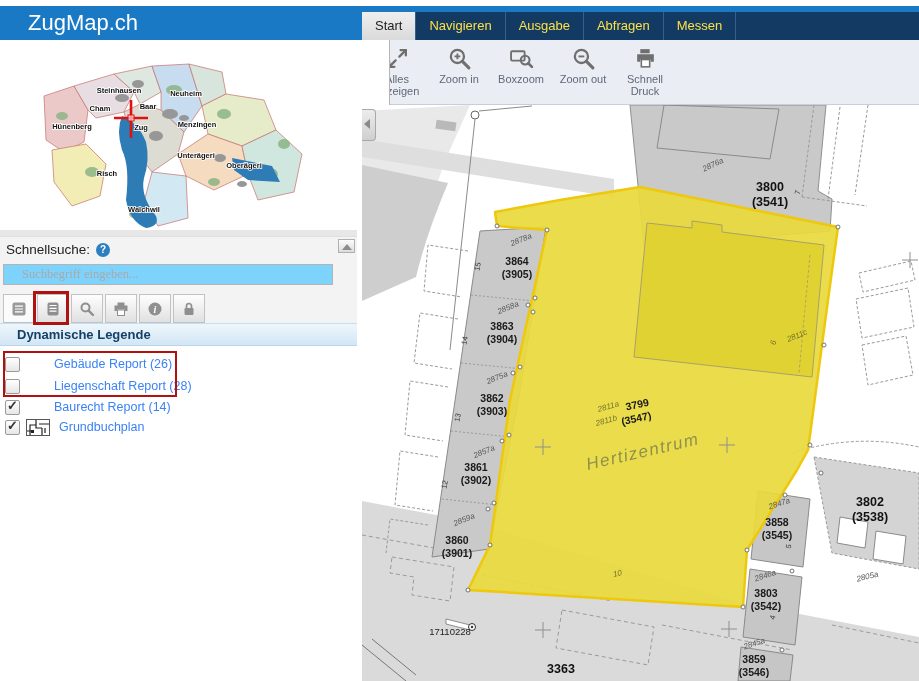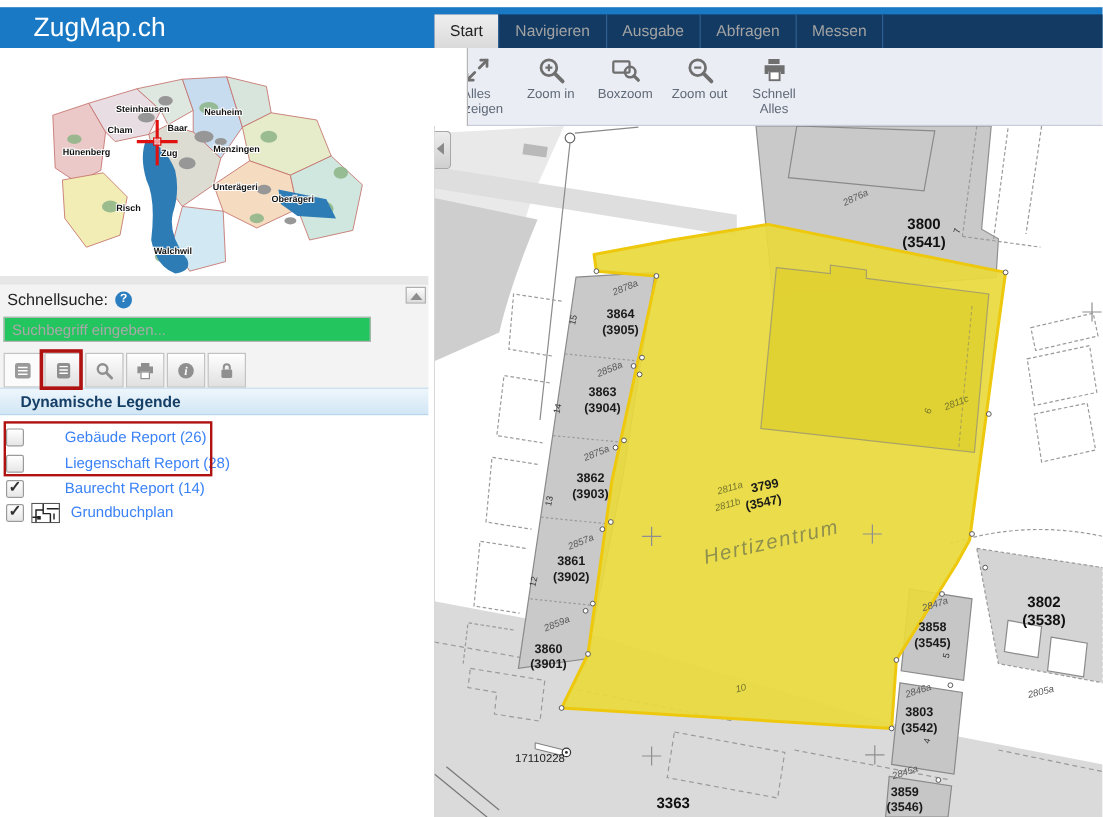--- a/index.html
+++ b/index.html
@@ -3,39 +3,39 @@
 <meta charset="utf-8">
 <style>
   html,body{margin:0;padding:0;background:#fff;}
   .app{position:relative;width:919px;height:681px;background:#fff;overflow:hidden;
        font-family:"Liberation Sans",sans-serif;-webkit-font-smoothing:antialiased;}
   
   .topbar{position:absolute;left:0;top:6px;width:919px;height:34px;background:#1a79c4;}
   .app-title{position:absolute;left:28px;top:0;line-height:34px;color:#fff;font-size:22px;}
   
   .ribbon{position:absolute;left:362px;top:12px;width:557px;height:28px;background:#123a63;display:flex;}
-  .rtab{padding:0 13px;line-height:28px;font-size:13px;color:#a3a3a3;border-right:1px solid #30608f;cursor:pointer;white-space:nowrap;}
+  .rtab{padding:0 13px;line-height:28px;font-size:13px;color:#fde047;border-right:1px solid #30608f;cursor:pointer;white-space:nowrap;}
   .rtab.active{background:linear-gradient(#efefef,#dadada);color:#222;}
   
   .toolbar{position:absolute;left:362px;top:40px;width:553px;height:64px;background:#ebedf4;
            border-bottom:1px solid #c9cdd9;display:flex;padding-left:4px;}
   .tbtn{width:62px;display:flex;flex-direction:column;align-items:center;padding-top:6px;
         color:#5f6977;font-size:11px;line-height:12px;text-align:center;cursor:pointer;}
   .tbtn svg{width:25px;height:25px;margin-bottom:2px;}
   
   .sidebar{position:absolute;left:0;top:40px;width:390px;height:641px;background:#fff;border-right:1px solid #b5b5b5;box-sizing:border-box;}
   .overview{position:absolute;left:34px;top:14px;cursor:pointer;}
   .ov-label{font:bold 7.5px "Liberation Sans",sans-serif;fill:#111;paint-order:stroke;stroke:#ffffff;stroke-width:1.6px;text-anchor:middle;}
   .sep{position:absolute;left:0;top:190px;width:357px;height:6px;background:#e7e7e7;}
   .search-block{position:absolute;left:0;top:196px;width:357px;height:87px;background:#f3f3f3;border-top:1px solid #e0e0e0;}
   .search-row{position:absolute;left:6px;top:5px;font-size:13.5px;color:#222;display:flex;align-items:center;gap:6px;}
   .help-icon{display:inline-block;width:14px;height:14px;border-radius:50%;background:#2b7fc0;color:#fff;
              font-size:10px;font-weight:bold;text-align:center;line-height:14px;cursor:pointer;}
   .search-input{position:absolute;left:3px;top:27px;width:292px;height:17px;border:1px solid #b4b4b4;
-                font-size:12.5px;color:#444;padding:1px 6px;background:#22c55e;font-family:Liberation Sans, sans-serif;}
+                font-size:12.5px;color:#444;padding:1px 18px;background:#7dd3fc;font-family:Liberation Serif, serif;}
   .search-input::placeholder{color:#a9a9a9;}
   .tooltabs{position:absolute;left:3px;top:57px;display:flex;gap:2px;}
   .ttab{width:30px;height:27px;background:linear-gradient(#fefefe,#e0e0e0);border:1px solid #c2c2c2;
         display:flex;align-items:center;justify-content:center;cursor:pointer;}
   .ttab.first{background:#fbfbfb;}
   .redbox{position:absolute;border:3px solid #b01212;pointer-events:none;}
   .redbox.tabbox{left:33px;top:251px;width:30px;height:28px;}
   .redbox.legendbox{left:3px;top:311px;width:170px;height:42px;border-width:2px;}
   .legend-header{position:absolute;left:0;top:283px;width:357px;height:23px;box-sizing:border-box;
                  background:linear-gradient(#eef6fc,#d2e6f5);border-top:1px solid #c6def0;border-bottom:1px solid #b7d5ec;
@@ -126,21 +126,21 @@
       <span>Zoom out</span>
     </div>
     <div class="tbtn">
       <svg viewBox="0 0 24 24">
         <g fill="#6f6f6f">
           <path d="M7 3 h9 v4 H7 z"></path>
           <path d="M4 8 h16 v7 h-3 v-2 H7 v2 H4 z"></path>
         </g>
         <rect x="8" y="13" width="8" height="7" fill="#fff" stroke="#6f6f6f" stroke-width="1.5"></rect>
       </svg>
-      <span>Schnell Alles</span>
+      <span>Schnell Druck</span>
     </div>
   </div>
 
   <div class="sidebar">
 
     <svg class="overview" id="ov-svg" width="275" height="175" viewBox="0 0 275 175">
       <g stroke="#c4706a" stroke-width="0.7">
         <path d="M10,42 L40,32 L54,56 L50,88 L30,98 L12,86 Z" fill="#ecc9c9"></path>
         <path d="M18,96 L52,90 L72,110 L66,142 L38,152 L20,128 Z" fill="#f2edb4"></path>
         <path d="M40,32 L80,20 L100,38 L90,58 L62,64 L54,56 Z" fill="#e8dde2"></path>

